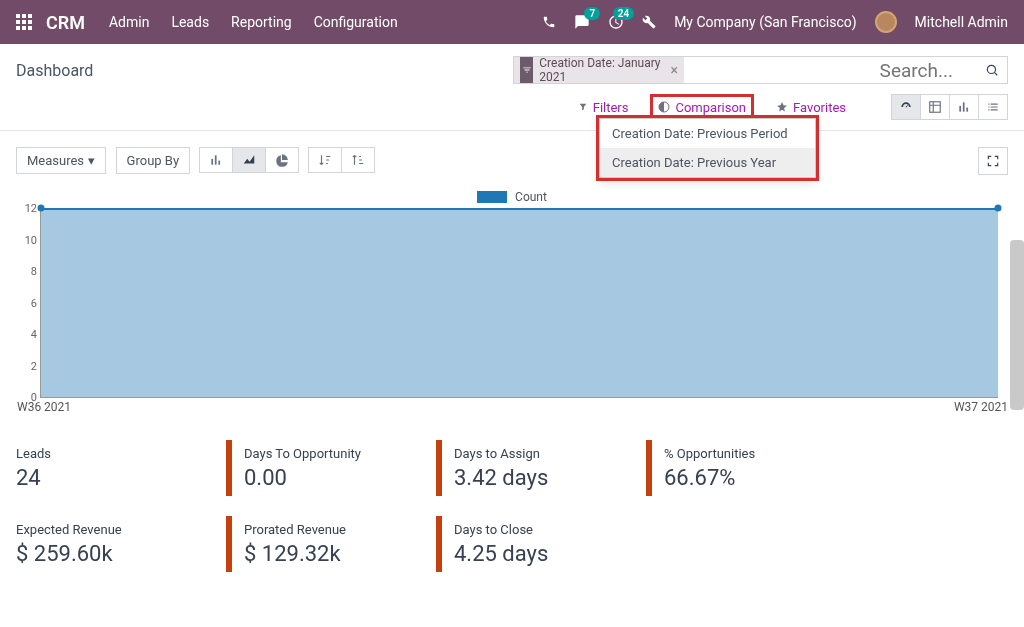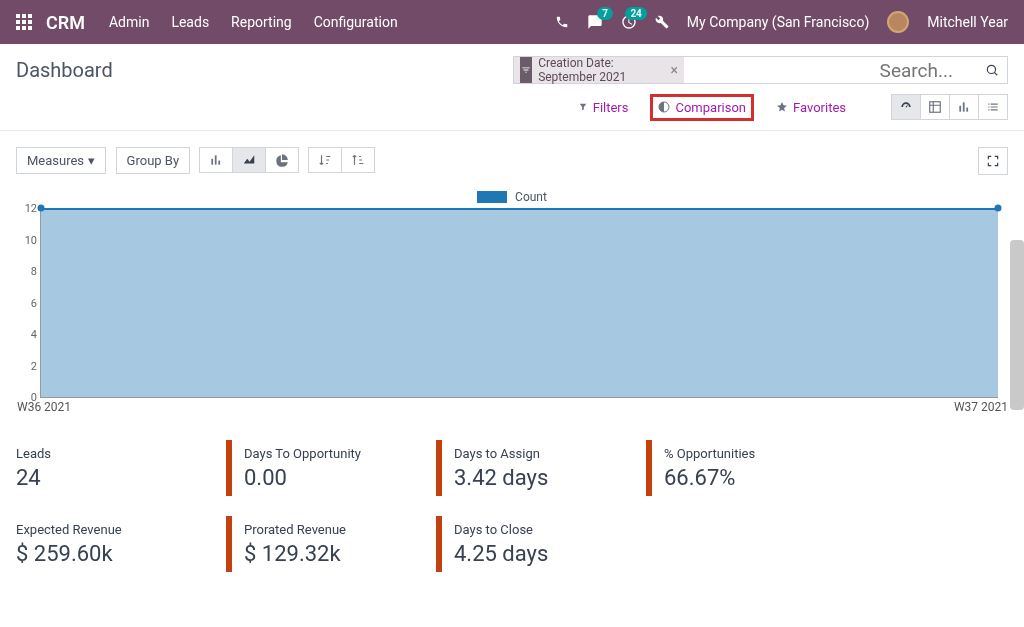--- a/index.html
+++ b/index.html
@@ -13,21 +13,21 @@
   .nav-item { cursor: pointer; }
   .nav-spacer { flex: 1; }
   .nav-right { display: flex; align-items: center; gap: 18px; font-size: 14px; }
   .badge { position: relative; display: inline-flex; }
   .badge-count { position: absolute; top: -7px; right: -10px; background: #00A09D; color:#fff; border-radius: 9px; font-size: 10px; padding: 1px 5px; font-weight: 600; }
   .avatar { width: 22px; height: 22px; border-radius: 50%; background: #b8865f; display:inline-block; border: 2px solid #d4a574; }
 
   
   .control-panel { padding: 12px 16px 0 16px; border-bottom: 1px solid #e5e7eb; }
   .cp-row1 { display: flex; align-items: center; }
-  .page-title { font-size: 20px; color: #4b5563; font-weight: 400; }
+  .page-title { font-size: 16px; color: #4b5563; font-weight: 400; }
   .cp-spacer { flex: 1; }
   .search-box { display: flex; align-items: center; border: 1px solid #d1d5db; height: 28px; width: 495px; background:#fff; }
   .search-chip { display: flex; align-items: center; background: #e8e4e7; font-size: 12px; height: 100%; padding: 0 6px; color: #5e4b58; gap: 6px; }
   .chip-funnel { width: 16px; height: 100%; background: #6B5B6B; display:flex; align-items:center; justify-content:center; }
   .chip-close { cursor: pointer; font-size: 14px; color:#888; }
   .search-input { border: none; flex: 1; padding: 0 24px; font-size: 19px; outline: none; color: #9ca3af; text-align: right; }
   .search-icon { padding: 0 8px; color: #6b7280; }
 
   .cp-row2 { display: flex; align-items: center; padding: 10px 0 10px 0; position: relative; }
   .filter-buttons { display: flex; gap: 18px; font-size: 13px; color: #a21caf; margin-left: auto; }
@@ -118,36 +118,36 @@
         </svg>
       <span class="badge-count">24</span>
     </span>
     <span>
         <svg width="14" height="14" viewBox="0 0 24 24" fill="#fff">
           <path d="M22.7 19l-9.1-9.1c.9-2.3.4-5-1.5-6.9-2-2-5-2.4-7.4-1.3l4.3 4.3-3 3-4.3-4.3c-1.2 2.4-.7 5.4 1.3 7.4 1.9 1.9 4.6 2.4 6.9 1.5l9.1 9.1c.4.4 1 .4 1.4 0l2.3-2.3c.4-.4.4-1 0-1.4z"></path>
         </svg>
       </span>
     <span>My Company (San Francisco)</span>
     <span class="avatar"></span>
-    <span>Mitchell Year</span>
+    <span>Mitchell Admin</span>
   </div>
 </div>
 
 <div class="control-panel">
   <div class="cp-row1">
     <div class="page-title">Dashboard</div>
     <div class="cp-spacer"></div>
     <div class="search-box">
       <div class="search-chip">
         <span class="chip-funnel">
           <svg width="10" height="10" viewBox="0 0 24 24" fill="#fff">
               <path d="M10 18h4v-2h-4v2zM3 6v2h18V6H3zm3 7h12v-2H6v2z"></path>
             </svg>
         </span>
-        <span>Creation Date: September 2021</span>
+        <span>Creation Date: January 2021</span>
         <span class="chip-close">×</span>
       </div>
       <input class="search-input" placeholder="Search..." style="">
       <span class="search-icon">
         <svg width="14" height="14" viewBox="0 0 24 24" fill="none" stroke="#374151" stroke-width="2">
             <circle cx="11" cy="11" r="7"></circle>
             <path d="M21 21l-5-5"></path>
           </svg>
       </span>
     </div>
@@ -193,20 +193,24 @@
             <rect x="16" y="13" width="3" height="7"></rect>
           </svg>
         </div>
       <div class="vbtn">
           <svg width="14" height="14" viewBox="0 0 24 24" fill="#6b7280">
             <path d="M4 6h2v2H4zm4 0h12v2H8zM4 11h2v2H4zm4 0h12v2H8zM4 16h2v2H4zm4 0h12v2H8z"></path>
           </svg>
         </div>
     </div>
 
+    <div class="dropdown">
+      <div class="dd-item">Creation Date: Previous Period</div>
+      <div class="dd-item hover">Creation Date: Previous Year</div>
+    </div>
   </div>
 </div>
 
 <div class="body-area">
   <div class="tool-row">
     <div class="btn">
         <span>Measures</span> 
         <span>▾</span>
       </div>
     <div class="btn">Group By</div>

